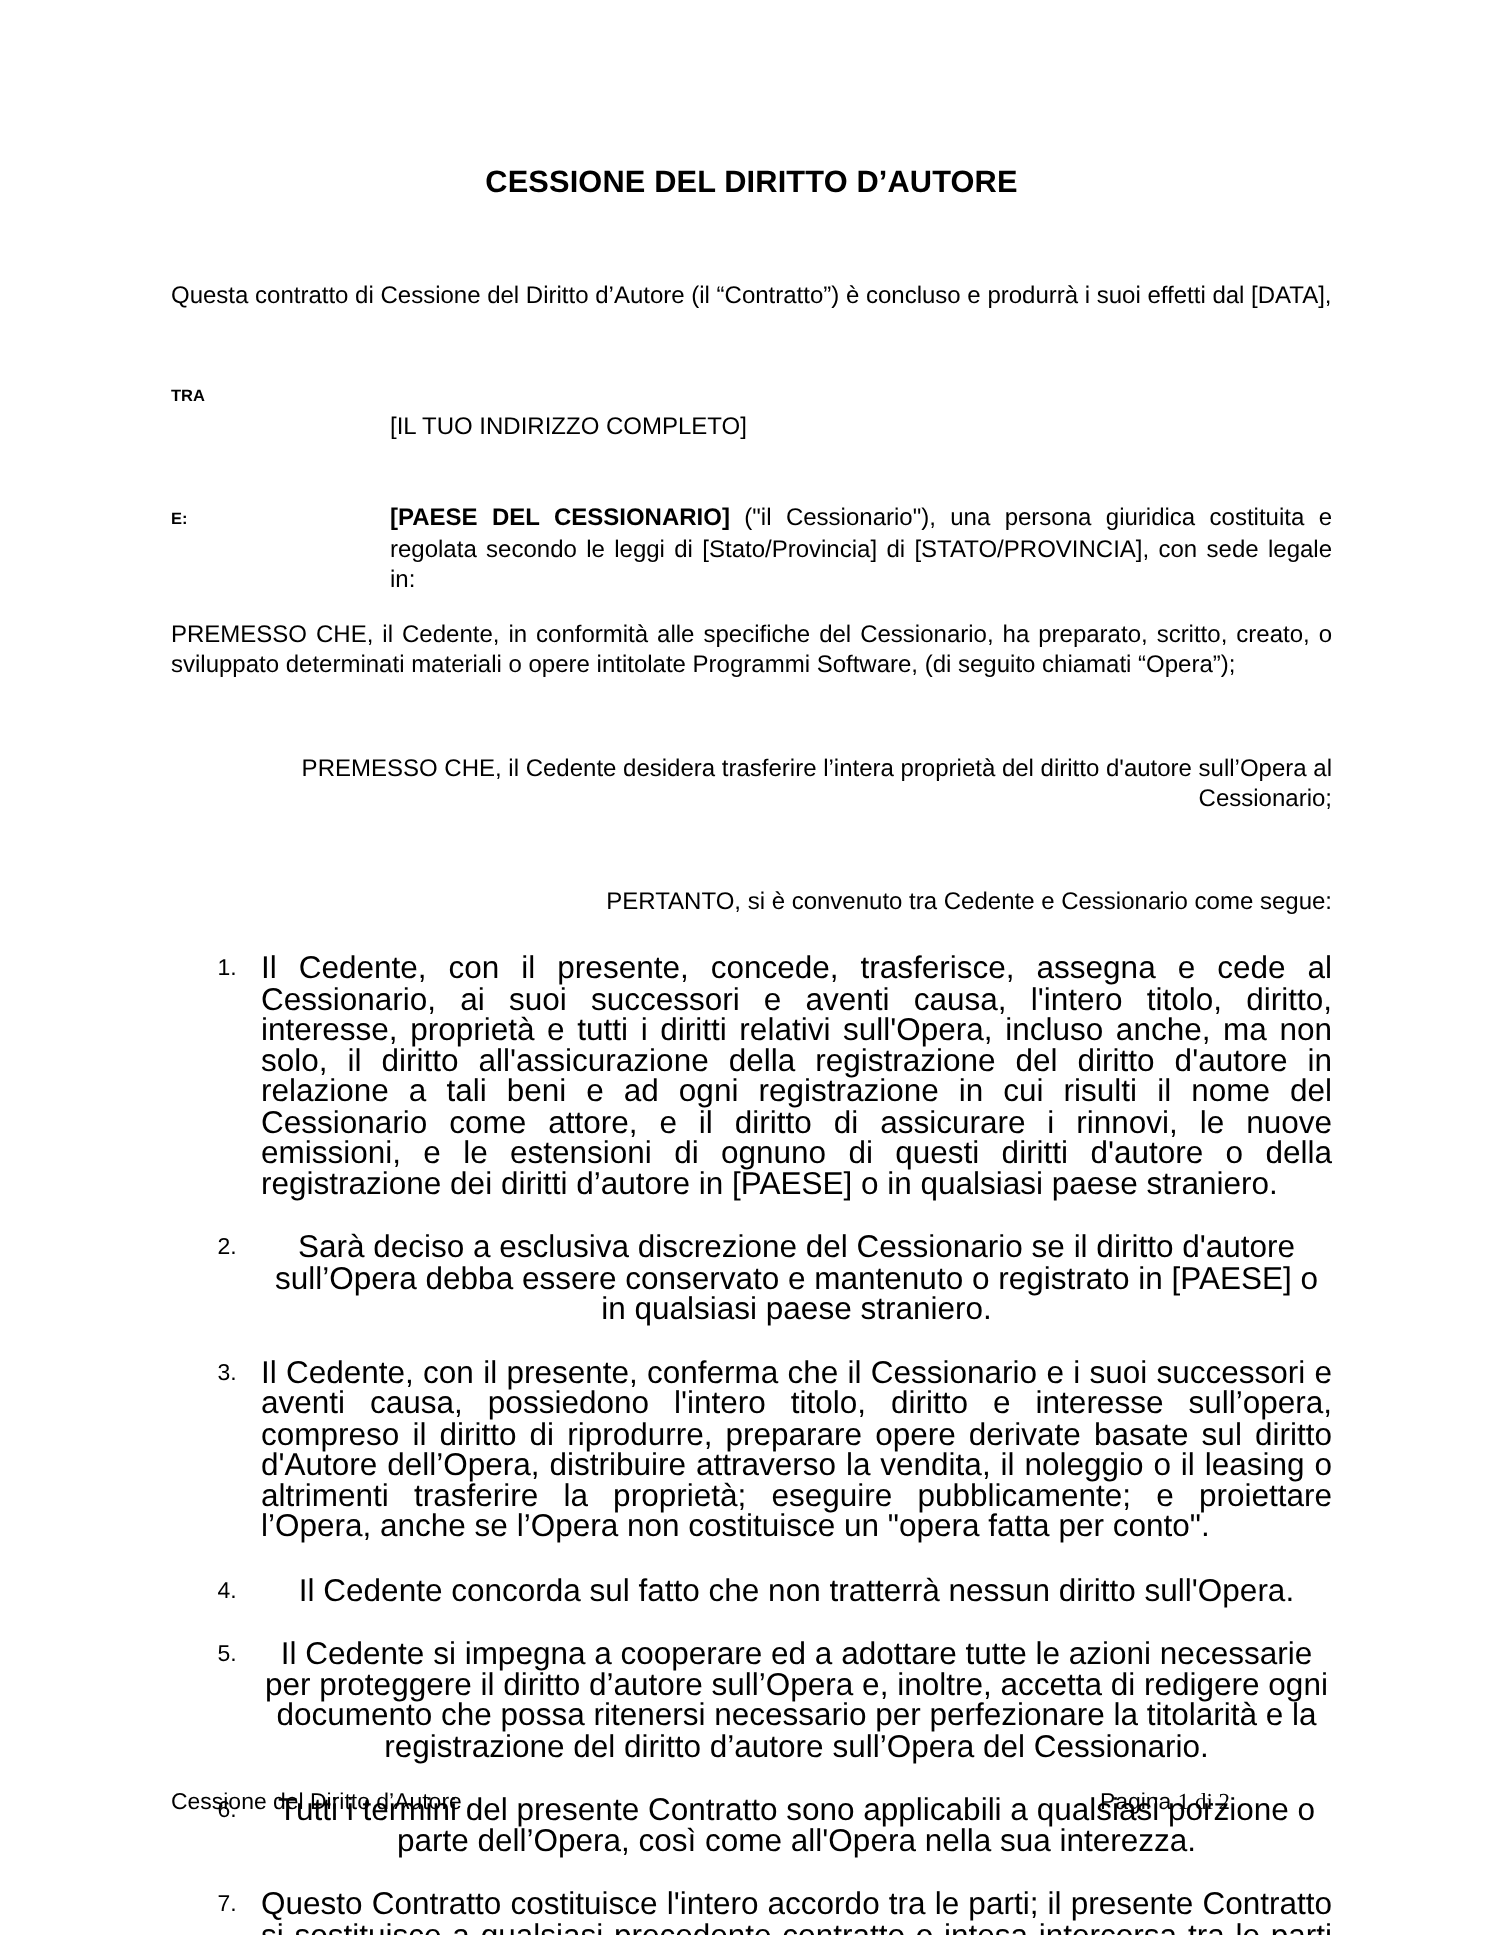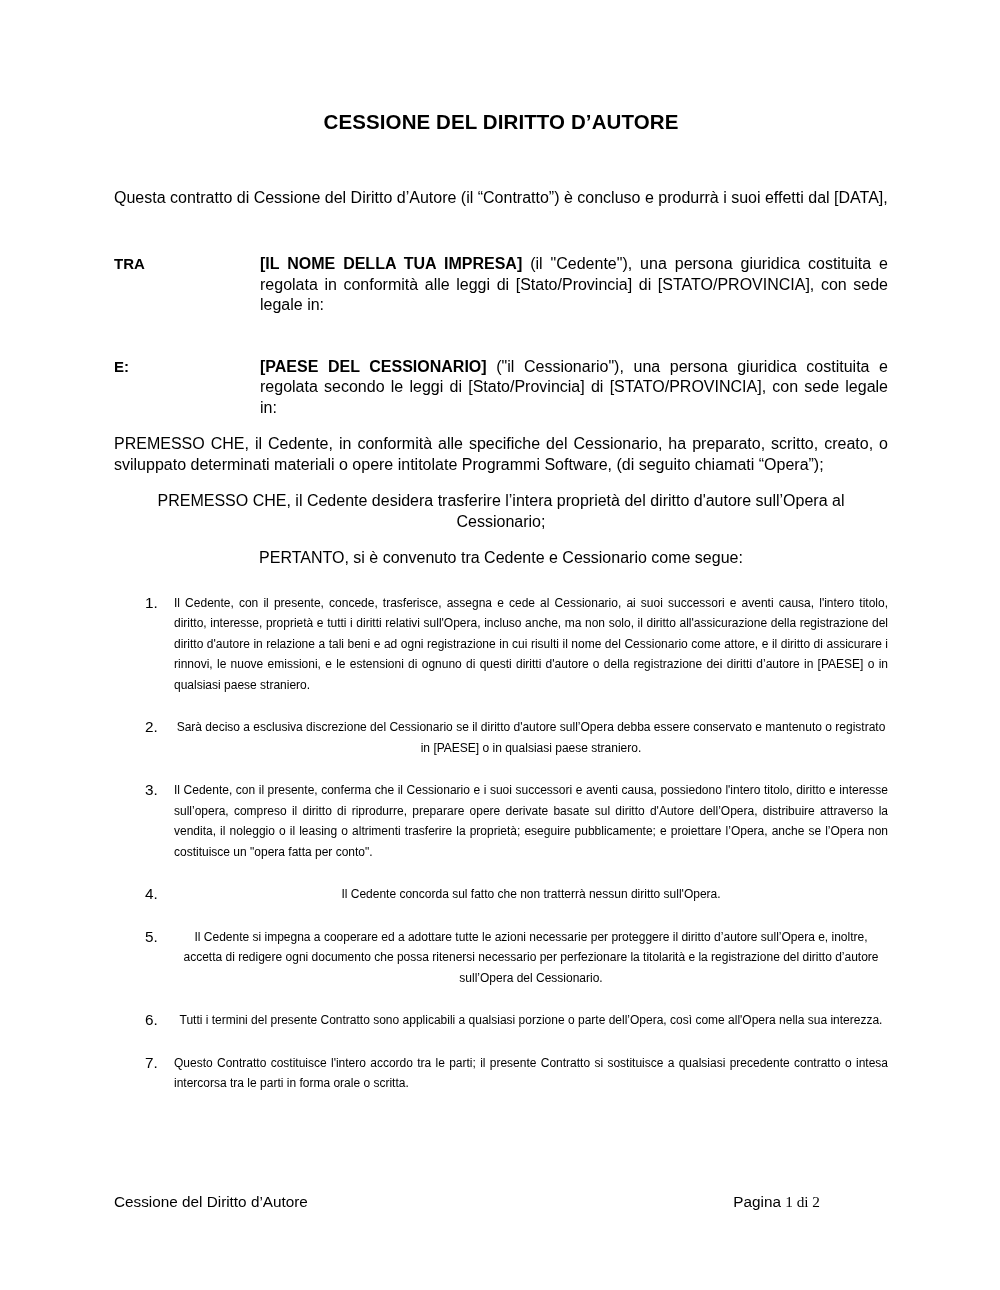--- a/index.html
+++ b/index.html
@@ -55,21 +55,21 @@
   .party {
     display: flex;
     align-items: flex-start;
     margin-top: 46px;
   }
   .party.second {
     margin-top: 41px;
   }
   .party-label {
     flex: 0 0 146px;
-    font-size: 15px;
+    font-size: 11px;
     line-height: 20.5px;
     font-weight: bold;
     white-space: nowrap;
   }
   .party-body {
     flex: 1 1 auto;
     font-size: 15.3px;
     line-height: 20.5px;
     text-align: justify;
     text-justify: inter-word;
@@ -80,22 +80,22 @@
   .party-address {
     margin-top: 20.5px;
     text-align: left;
   }
   .party-address.tight {
     margin-top: 0;
   }
 
   
   .recital {
-    margin-top: 16px;
-    text-align: center;
+    margin-top: 48px;
+    text-align: right;
   }
   .recital.first {
     margin-top: 16px;
     text-align: justify;
     text-justify: inter-word;
   }
 
   
   .clauses {
     margin: 0;
@@ -114,21 +114,21 @@
   .clause-num {
     flex: 0 0 60px;
     font-size: 15.3px;
     line-height: 20.5px;
     text-align: left;
     padding-left: 31px;
     box-sizing: border-box;
   }
   .clause-text {
     flex: 1 1 auto;
-    font-size: 12px;
+    font-size: 21px;
     line-height: 20.5px;
     text-align: justify;
     text-justify: inter-word;
   }
   .clause-text.flush {
     text-align: center;
   }
 
   
   .footer {
@@ -160,21 +160,21 @@
 
   <div class="content">
 
     <h1 class="doc-title">CESSIONE DEL DIRITTO D’AUTORE</h1>
 
     <p class="para intro">Questa contratto di Cessione del Diritto d’Autore (il “Contratto”) è concluso e produrrà i suoi effetti dal [DATA],</p>
 
     <div class="party">
       <div class="party-label">TRA</div>
       <div class="party-body">
-        <p class="para"><span class="lead">[IL NOME DELLA TUA IMPRESA]</span><span> (il "Cedente"), una persona giuridica costituita e regolata in conformità alle leggi di [Stato/Provincia] di [STATO/PROVINCIA], con sede legale in:</span></p>
+        <p class="para party-address">[IL TUO INDIRIZZO COMPLETO]</p>
       </div>
     </div>
 
     <div class="party second">
       <div class="party-label">E:</div>
       <div class="party-body">
         <p class="para"><span class="lead">[PAESE DEL CESSIONARIO]</span><span> ("il Cessionario"), una persona giuridica costituita e regolata secondo le leggi di [Stato/Provincia] di [STATO/PROVINCIA], con sede legale in:</span></p>
       </div>
     </div>
 

